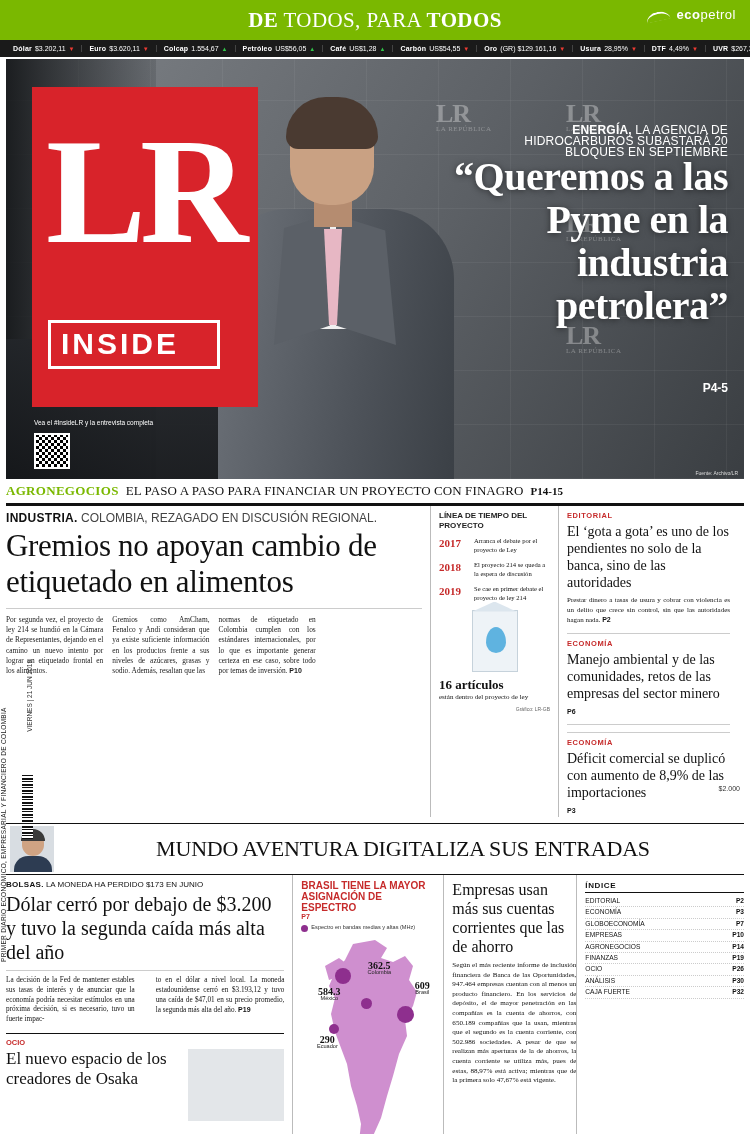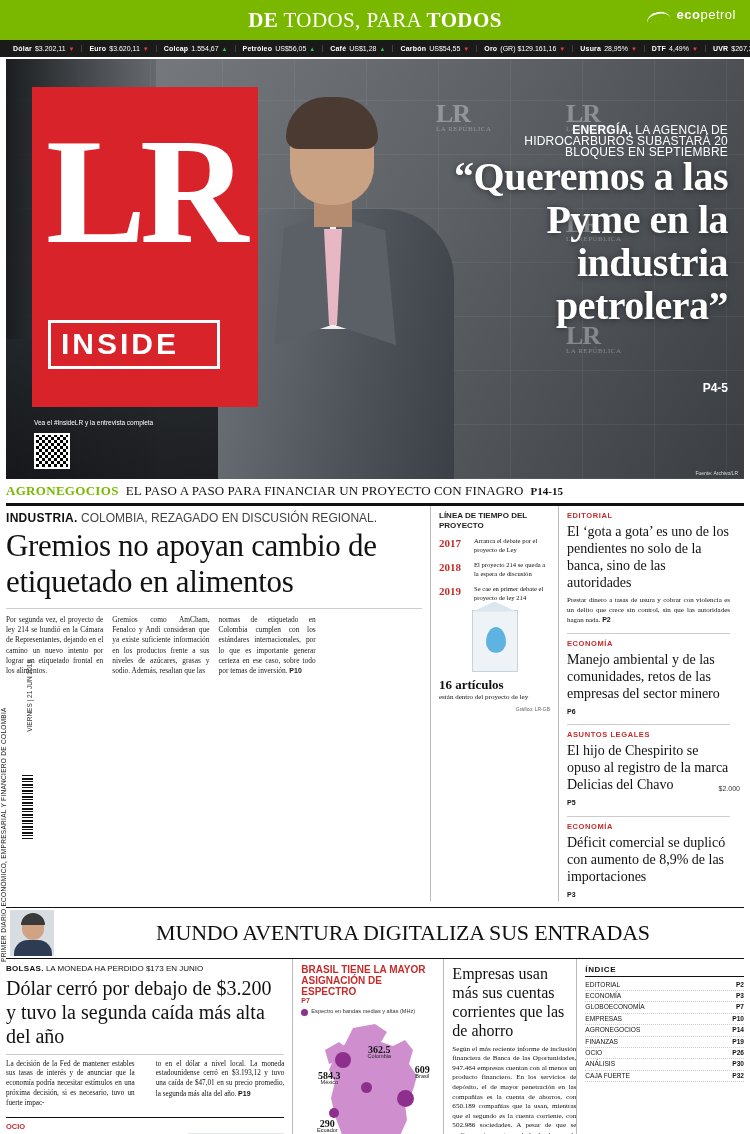--- a/index.html
+++ b/index.html
@@ -501,25 +501,20 @@
           <span class="rail-p">P2</span>
         </div>
       </div>
       <div class="rail-sep"></div>
       <div>
         <div class="rail-k">ECONOMÍA</div>
         <div class="rail-h">Manejo ambiental y de las comunidades, retos de las empresas del sector minero</div>
         <div class="rail-b"><span class="rail-p">P6</span></div>
       </div>
       <div class="rail-sep"></div>
-      <div>
-        <div class="rail-k">ASUNTOS LEGALES</div>
-        <div class="rail-h">El hijo de Chespirito se opuso al registro de la marca Delicias del Chavo</div>
-        <div class="rail-b"><span class="rail-p">P5</span></div>
-      </div>
       <div class="rail-sep"></div>
       <div>
         <div class="rail-k">ECONOMÍA</div>
         <div class="rail-h">Déficit comercial se duplicó con aumento de 8,9% de las importaciones</div>
         <div class="rail-b"><span class="rail-p">P3</span></div>
       </div>
     </div>
   </div>
 
   <div class="mundo">

